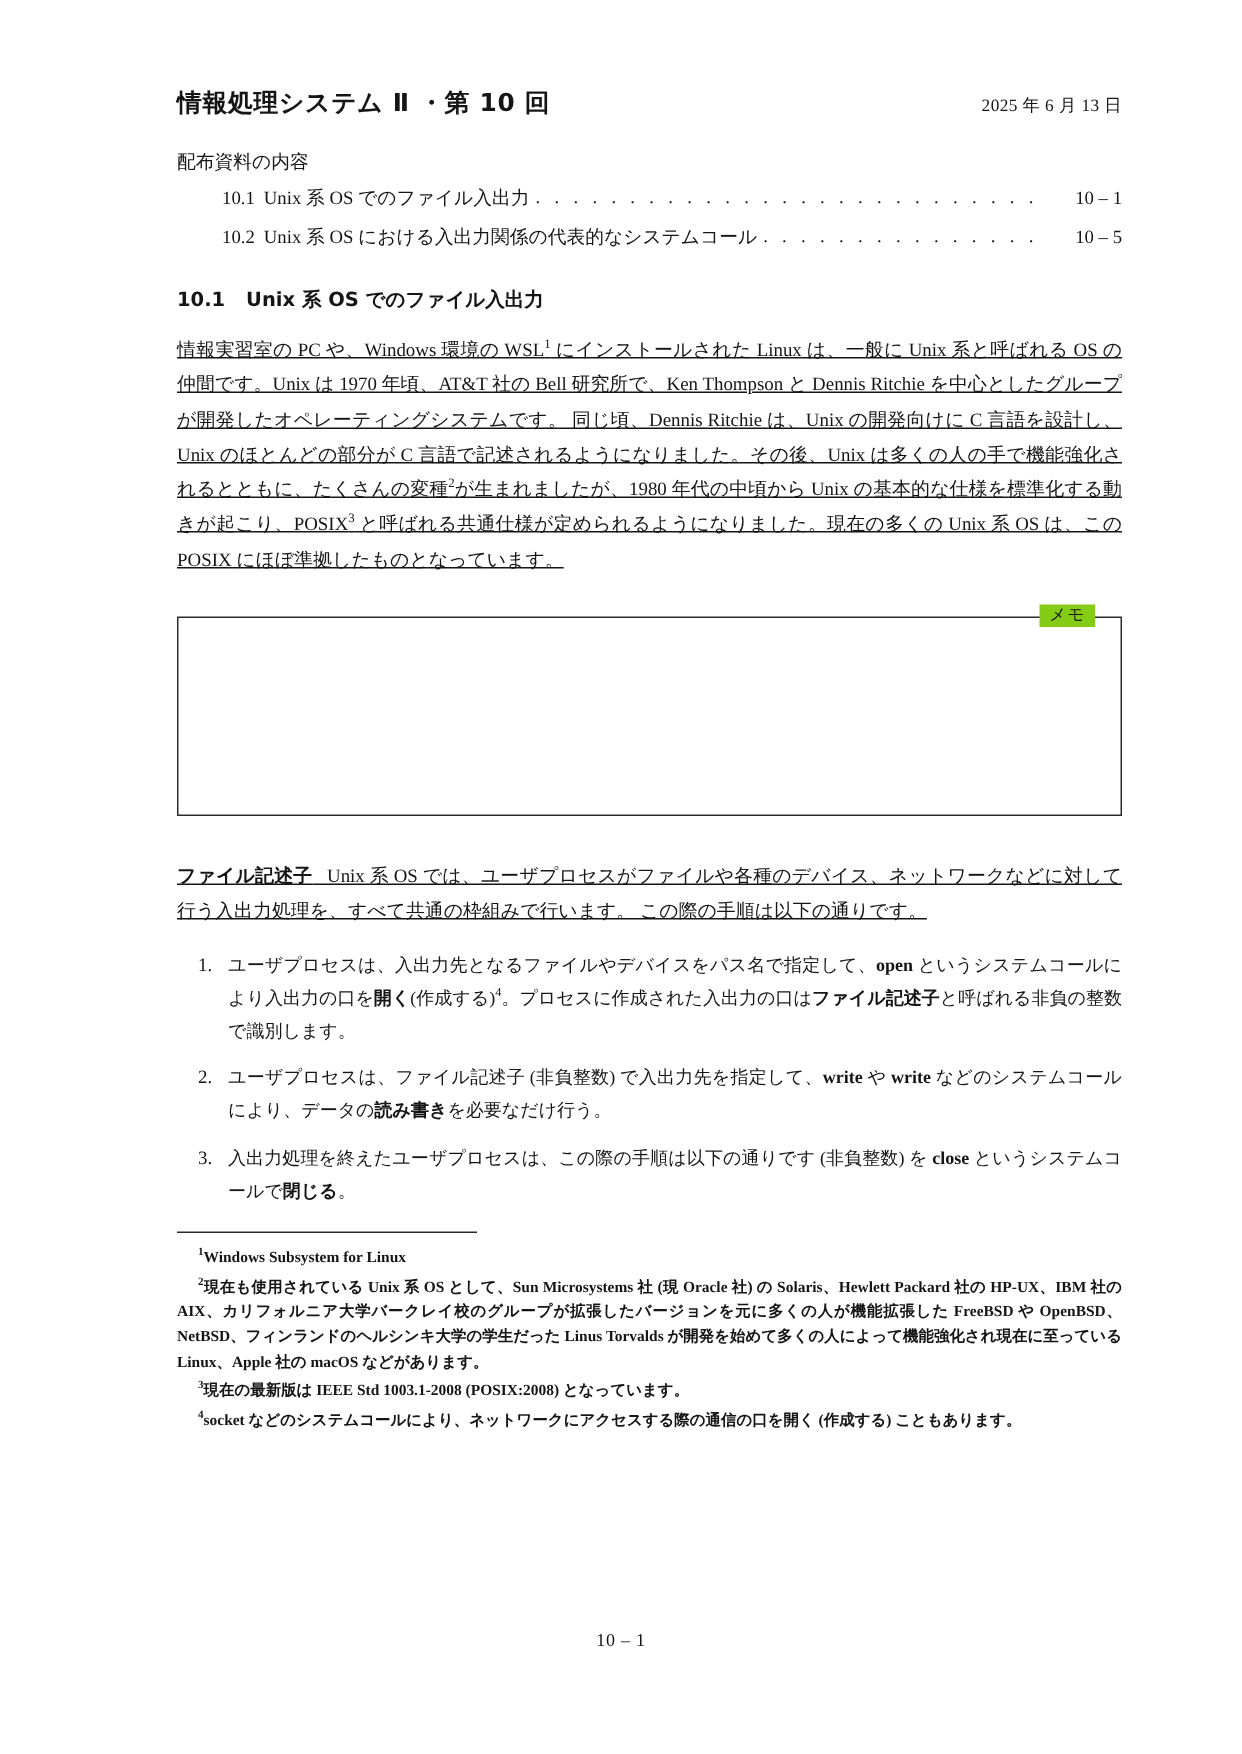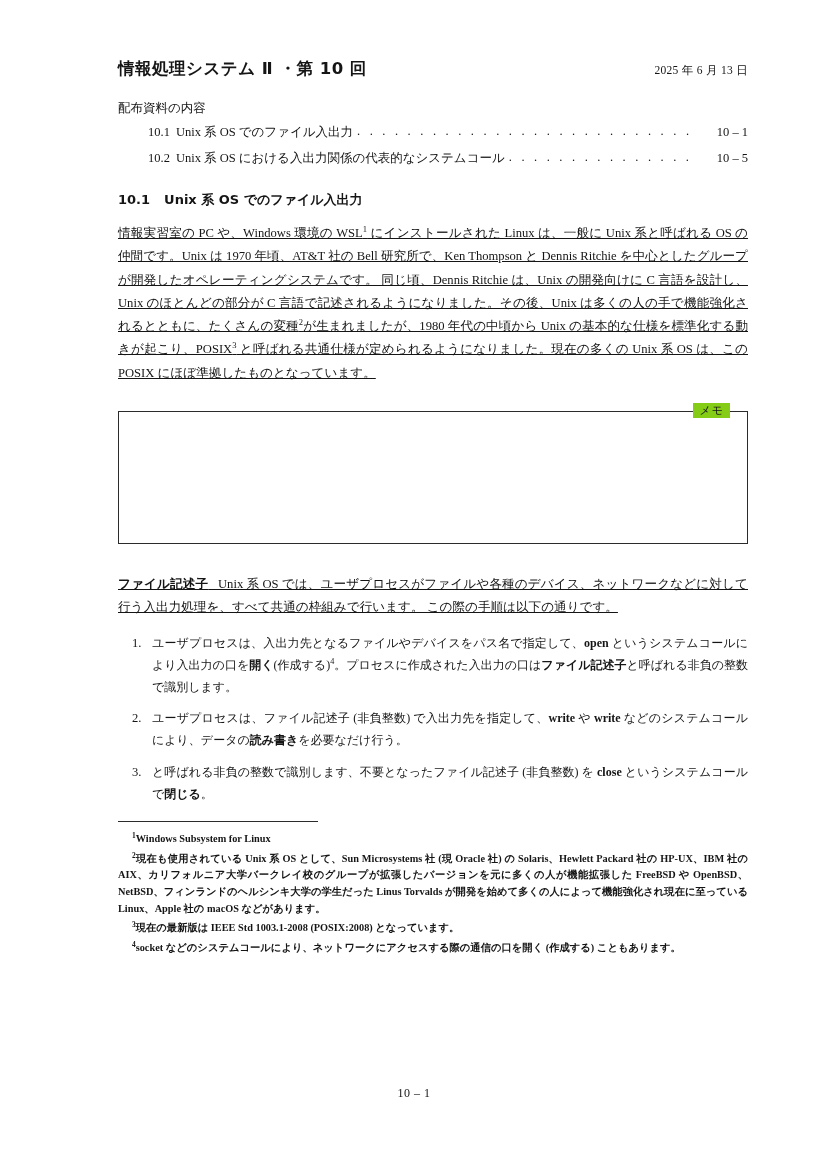--- a/index.html
+++ b/index.html
@@ -239,21 +239,21 @@
       <div class="memo-label">メモ</div>
     </div>
 
     <p class="body"><b>ファイル記述子</b>&nbsp;&nbsp;&nbsp;<span>Unix 系 OS では、ユーザプロセスがファイルや各種のデバイス、ネットワークなどに対して行う入出力処理を、すべて共通の枠組みで行います。 この際の手順は以下の通りです。</span></p>
 
     <ol class="steps">
       <li><span>ユーザプロセスは、入出力先となるファイルやデバイスをパス名で指定して、</span><b class="mono-b">open</b><span> というシステムコールにより入出力の口を</span><b>開く</b><span>(作成する)</span><sup>4</sup><span>。プロセスに作成された入出力の口は</span><b>ファイル記述子</b><span>と呼ばれる非負の整数で識別します。</span></li>
 
       <li><span>ユーザプロセスは、ファイル記述子 (非負整数) で入出力先を指定して、</span><b class="mono-b">write</b><span> や </span><b class="mono-b">write</b><span> などのシステムコールにより、データの</span><b>読み書き</b><span>を必要なだけ行う。</span></li>
 
-      <li><span>と呼ばれる非負の整数で識別します、不要となったファイル記述子 (非負整数) を </span><b class="mono-b">close</b><span> というシステムコールで</span><b>閉じる</b><span>。</span></li>
+      <li><span>入出力処理を終えたユーザプロセスは、この際の手順は以下の通りです (非負整数) を </span><b class="mono-b">close</b><span> というシステムコールで</span><b>閉じる</b><span>。</span></li>
     </ol>
 
     <div class="fn-rule"></div>
     <div class="footnotes">
       <p><sup>1</sup><span>Windows Subsystem for Linux</span></p>
       <p><sup>2</sup><span>現在も使用されている Unix 系 OS として、Sun Microsystems 社 (現 Oracle 社) の Solaris、Hewlett Packard 社の HP-UX、IBM 社の AIX、カリフォルニア大学バークレイ校のグループが拡張したバージョンを元に多くの人が機能拡張した FreeBSD や OpenBSD、NetBSD、フィンランドのヘルシンキ大学の学生だった Linus Torvalds が開発を始めて多くの人によって機能強化され現在に至っている Linux、Apple 社の macOS などがあります。</span></p>
       <p><sup>3</sup><span>現在の最新版は IEEE Std 1003.1-2008 (POSIX:2008) となっています。</span></p>
       <p><sup>4</sup><span>socket などのシステムコールにより、ネットワークにアクセスする際の通信の口を開く (作成する) こともあります。</span></p>
     </div>
 

